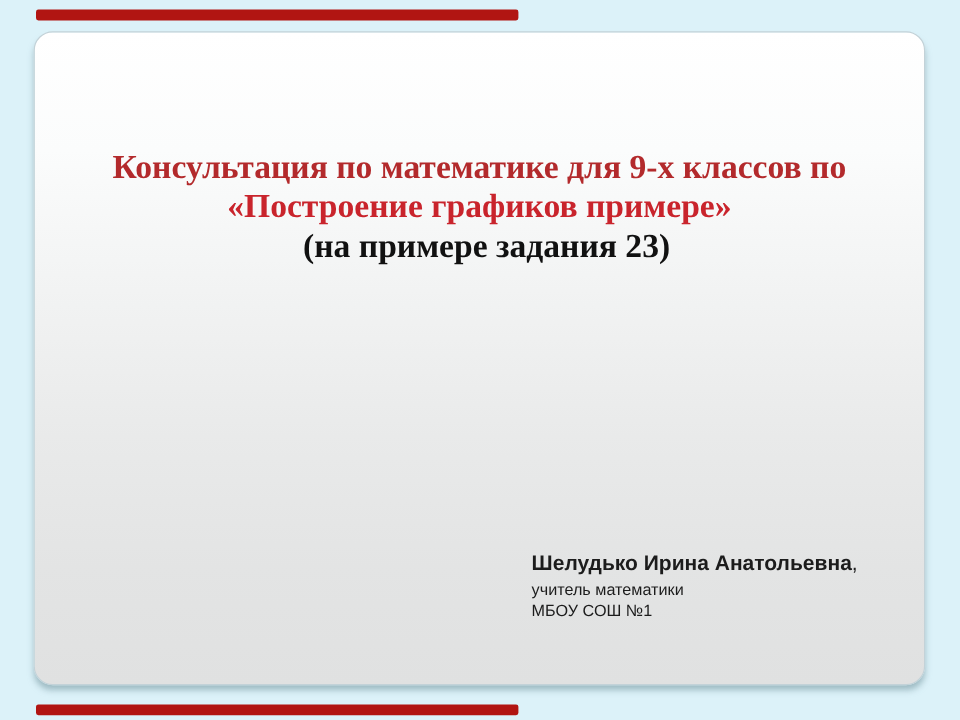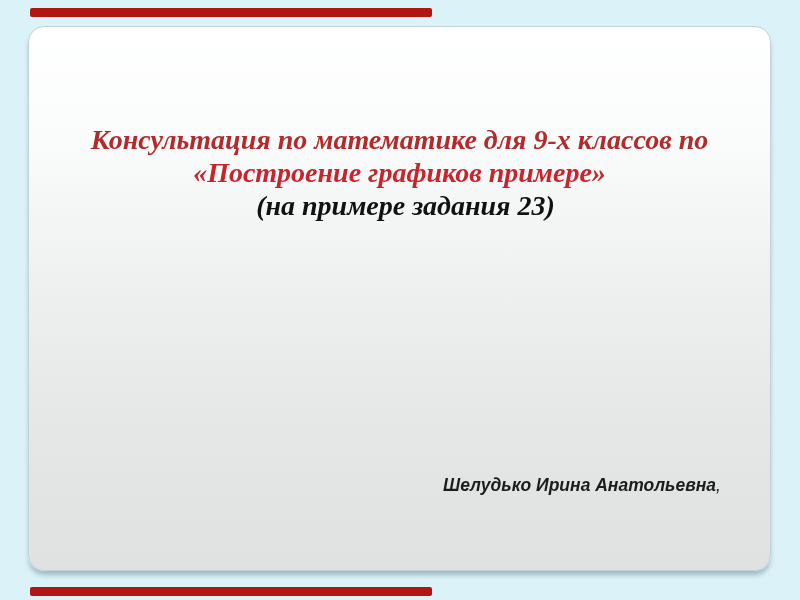--- a/index.html
+++ b/index.html
@@ -31,41 +31,40 @@
     top: 26px;
     width: 743px;
     height: 545px;
     box-sizing: border-box;
     border-radius: 16px;
     border: 1px solid #c3d2d8;
     background: linear-gradient(180deg,
       #ffffff 0%, #fbfcfc 18%, #f1f2f2 42%,
       #e9eaea 62%, #e3e4e4 82%, #e0e1e1 100%);
     box-shadow: 0 5px 5px -1px rgba(125, 156, 166, 0.65);
-    font-style: italic;
   }
   .title-block {
     position: absolute;
     left: 0;
     right: 0;
     top: 96px;
     text-align: center;
     font-family: "Liberation Serif", serif;
     font-weight: bold;
     font-size: 28px;
     line-height: 33px;
   }
   .title-main, .title-quote, .title-note {
     margin: 0;
     padding: 0;
   }
   .author-block {
     position: absolute;
     left: 414px;
-    top: 447px;
+    top: 431px;
     text-align: left;
     white-space: nowrap;
   }
   .author-name {
     font-size: 17.5px;
     line-height: 22px;
     font-weight: bold;
     margin-bottom: 3px;
   }
   .author-name .suffix {
@@ -86,19 +85,21 @@
   <div class="card">
 
     <div class="title-block">
       <p class="title-main" style="color: rgb(179, 42, 44);"><span>Консультация по математике для 9-х классов по</span><br></p>
       <p class="title-quote" style="color: rgb(201, 36, 44);">«Построение графиков примере»</p>
       <p class="title-note" style="color: rgb(17, 17, 17); margin-left: 12px;">(на примере задания 23)</p>
     </div>
 
     <div class="author-block" style="color: rgb(28, 28, 28);">
       <div class="author-name"><span>Шелудько Ирина Анатольевна</span><span class="suffix">,</span></div>
+      <div class="author-line">учитель математики</div>
+      <div class="author-line">МБОУ СОШ №1</div>
     </div>
 
   </div>
 
   <div class="accent accent-bottom" style="background: rgb(177, 21, 18);"></div>
 
 </div>
 
 </body></html>

